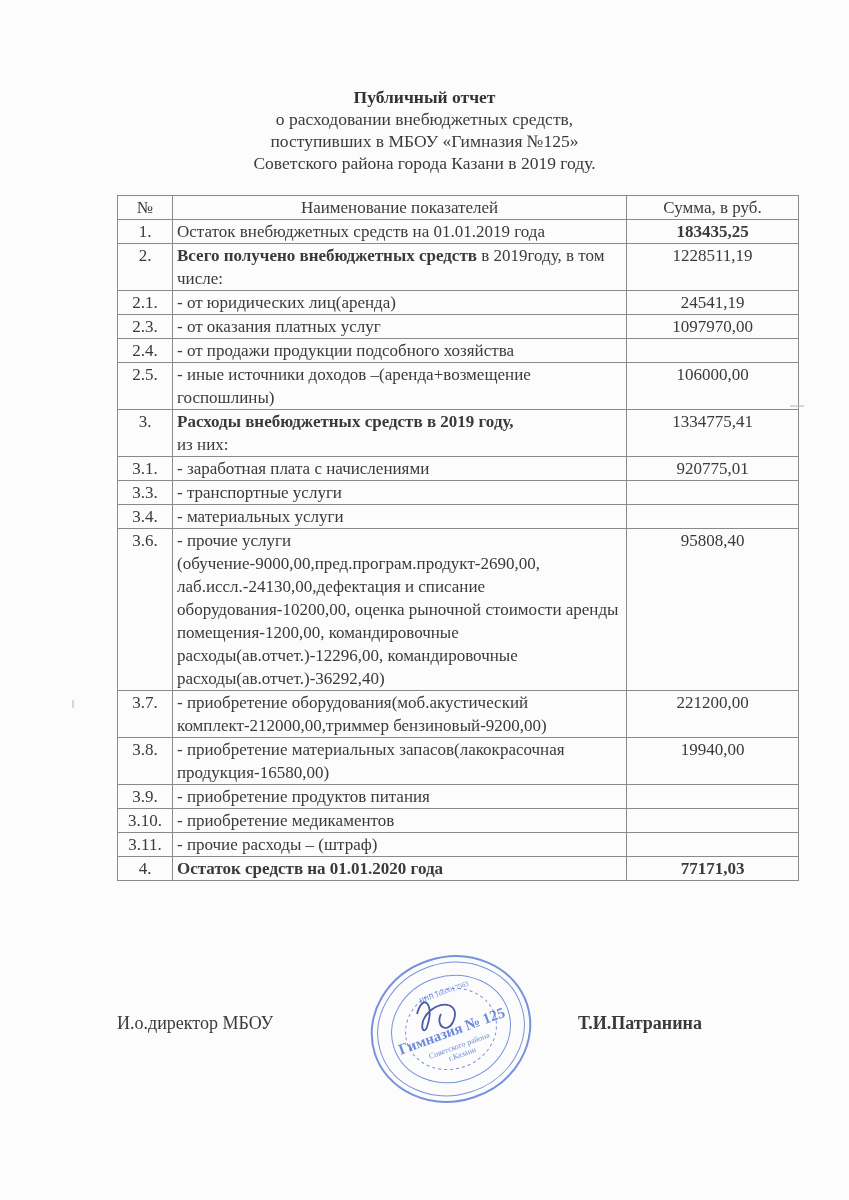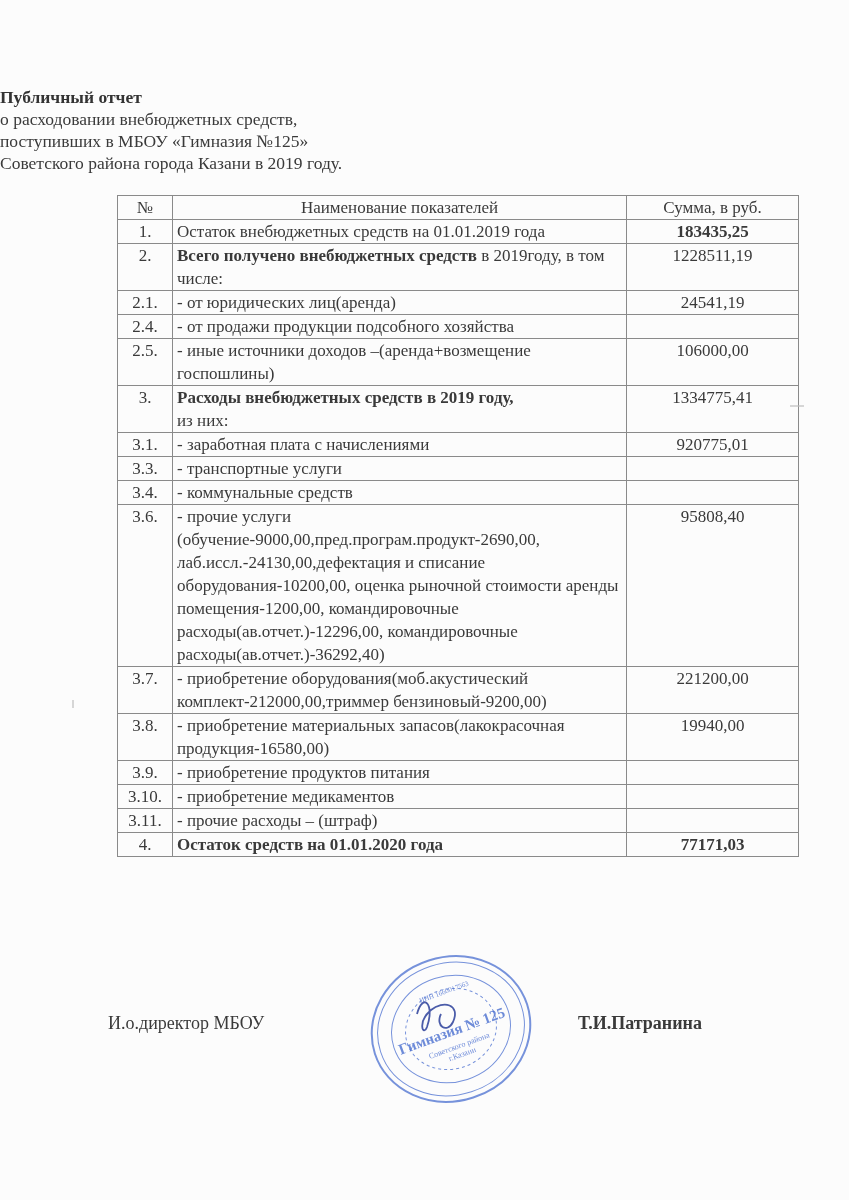--- a/index.html
+++ b/index.html
@@ -3,40 +3,40 @@
 <meta charset="utf-8">
 <style>
   html, body { margin: 0; padding: 0; }
   body {
     width: 849px; height: 1200px; background: #fcfcfc;
     position: relative; overflow: hidden;
     font-family: "Liberation Serif", serif; color: #3a3a3a;
   }
   .title-block {
     position: absolute; left: 0; top: 86px; width: 849px;
-    text-align: left; font-size: 17.5px; line-height: 22px;
+    text-align: center; font-size: 17.5px; line-height: 22px;
   }
   .title-block .t-main { font-weight: bold; color: #333; }
   table.report {
     position: absolute; left: 117px; top: 195px;
     width: 681px; border-collapse: collapse;
     font-size: 17px; line-height: 23px; table-layout: fixed;
   }
   table.report td, table.report th {
     border: 1px solid #8a8a8a; padding: 0 4px; vertical-align: top;
   }
   table.report th { font-weight: normal; text-align: center; height: 23px; }
   col.c-num { width: 55px; }
   col.c-name { width: 454px; }
   col.c-sum { width: 172px; }
   td.num { text-align: center; padding: 0 2px; }
   td.sum { text-align: center; }
   .bold { font-weight: bold; }
   .sig-left {
-    position: absolute; left: 108px; top: 1013px; font-size: 18px;
+    position: absolute; left: 117px; top: 1013px; font-size: 18px;
   }
   .sig-right {
     position: absolute; left: 578px; top: 1013px; font-size: 18px; font-weight: bold;
   }
   .stamp {
     position: absolute; left: 365px; top: 952px; width: 172px; height: 155px;
   }
   .noise { position: absolute; background: #bdbdbd; opacity: .6; }
 </style>
 </head>
@@ -72,20 +72,25 @@
       <td class="num">2.</td>
       <td><span class="bold">Всего получено внебюджетных средств</span><span> в 2019году, в том числе:</span></td>
       <td class="sum">1228511,19</td>
     </tr>
     <tr>
       <td class="num">2.1.</td>
       <td>- от юридических лиц(аренда)</td>
       <td class="sum">24541,19</td>
     </tr>
     <tr>
+      <td class="num">2.3.</td>
+      <td>- от оказания платных услуг</td>
+      <td class="sum">1097970,00</td>
+    </tr>
+    <tr>
       <td class="num">2.4.</td>
       <td>- от продажи продукции подсобного хозяйства</td>
       <td class="sum"></td>
     </tr>
     <tr>
       <td class="num">2.5.</td>
       <td>- иные источники доходов –(аренда+возмещение госпошлины)</td>
       <td class="sum">106000,00</td>
     </tr>
     <tr>
@@ -98,21 +103,21 @@
       <td>- заработная плата с начислениями</td>
       <td class="sum">920775,01</td>
     </tr>
     <tr>
       <td class="num">3.3.</td>
       <td>- транспортные услуги</td>
       <td class="sum"></td>
     </tr>
     <tr>
       <td class="num">3.4.</td>
-      <td>- коммунальные средств</td>
+      <td>- материальных услуги</td>
       <td class="sum"></td>
     </tr>
     <tr>
       <td class="num">3.6.</td>
       <td>- прочие услуги (обучение-9000,00,пред.програм.продукт-2690,00, лаб.иссл.-24130,00,дефектация и списание оборудования-10200,00, оценка рыночной стоимости аренды помещения-1200,00, командировочные расходы(ав.отчет.)-12296,00, командировочные расходы(ав.отчет.)-36292,40)</td>
       <td class="sum">95808,40</td>
     </tr>
     <tr>
       <td class="num">3.7.</td>
       <td>- приобретение оборудования(моб.акустический комплект-212000,00,триммер бензиновый-9200,00)</td>

